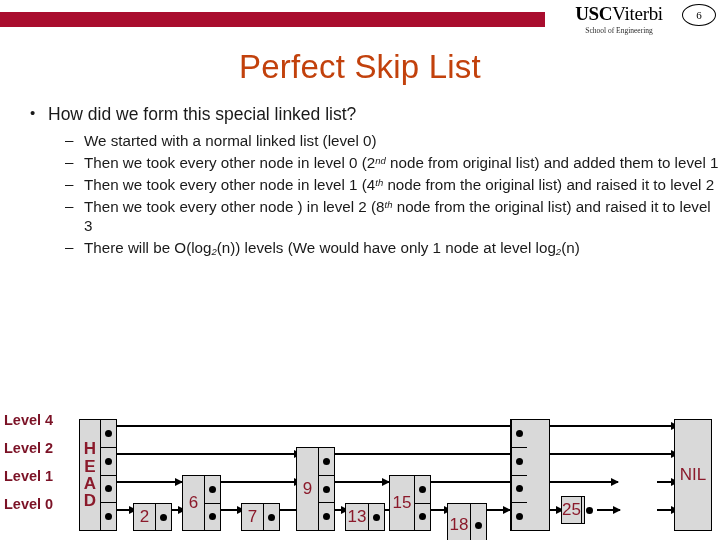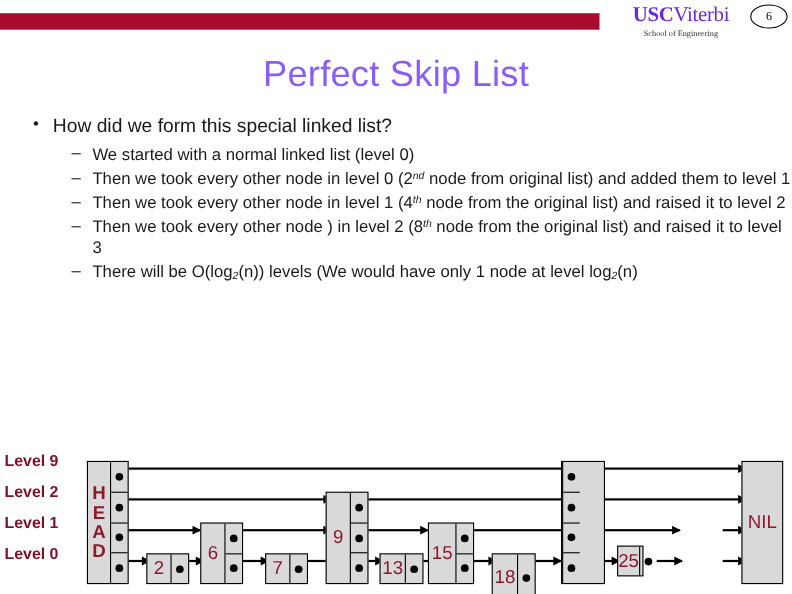--- a/index.html
+++ b/index.html
@@ -12,39 +12,39 @@
   #header-bar{
     position:absolute;left:0;top:12px;width:545px;height:15px;
     background:#a90d2e;
   }
   #logo-block{
     position:absolute;left:558px;top:4px;width:122px;height:40px;
     text-align:center;line-height:1;
   }
   #logo-wordmark{
     font-family:"Liberation Serif", serif;
-    font-size:19px;color:#6d28d9;white-space:nowrap;letter-spacing:-0.3px;
+    font-size:19px;color:#000000;white-space:nowrap;letter-spacing:-0.3px;
   }
   #logo-wordmark .usc{font-weight:bold;}
   #logo-wordmark .vit{font-weight:normal;}
   #logo-sub{
     font-family:Liberation Serif, serif;
     font-size:7.5px;color:#2b2b2b;margin-top:4px;white-space:nowrap;
   }
   #slide-number-badge{
     position:absolute;left:682px;top:4px;width:32px;height:20px;
     border:1.5px solid #000;border-radius:50%;
     font-family:"Liberation Serif", serif;font-size:11px;color:#000;
     display:flex;align-items:center;justify-content:center;
   }
   
   #slide-title{
     position:absolute;left:0;top:48px;width:720px;
     text-align:center;
-    font-size:33px;color:#8b5cf6;font-weight:normal;
+    font-size:33px;color:#c2410c;font-weight:normal;
     letter-spacing:0.2px;
   }
   
   #bullet-area{
     position:absolute;left:0;top:104px;width:720px;
   }
   .lvl1{
     position:relative;margin:0 0 6px 28px;padding-left:20px;
     font-size:17.5px;color:#1a1a1a;line-height:1.18;
   }
@@ -152,21 +152,21 @@
 
   <div class="lvl2">
     <span class="bullet-dash">–</span>
     <span>There will be O(log</span><sub>2</sub><span>(n)) levels (We would have only 1 node at level log</span><sub>2</sub><span>(n)</span>
   </div>
 
 </div>
 
 <div id="skiplist">
 
-  <div class="level-label" style="top:12px">Level 9</div>
+  <div class="level-label" style="top:12px">Level 4</div>
   <div class="level-label" style="top:40px">Level 2</div>
   <div class="level-label" style="top:68px">Level 1</div>
   <div class="level-label" style="top:96px">Level 0</div>
 
   <div class="arrow" style="left:108px;top:25px;width:410px"></div>
 
   <div class="arrow" style="left:541px;top:25px;width:137px"></div>
 
   <div class="arrow" style="left:108px;top:53px;width:193px"></div>
 

